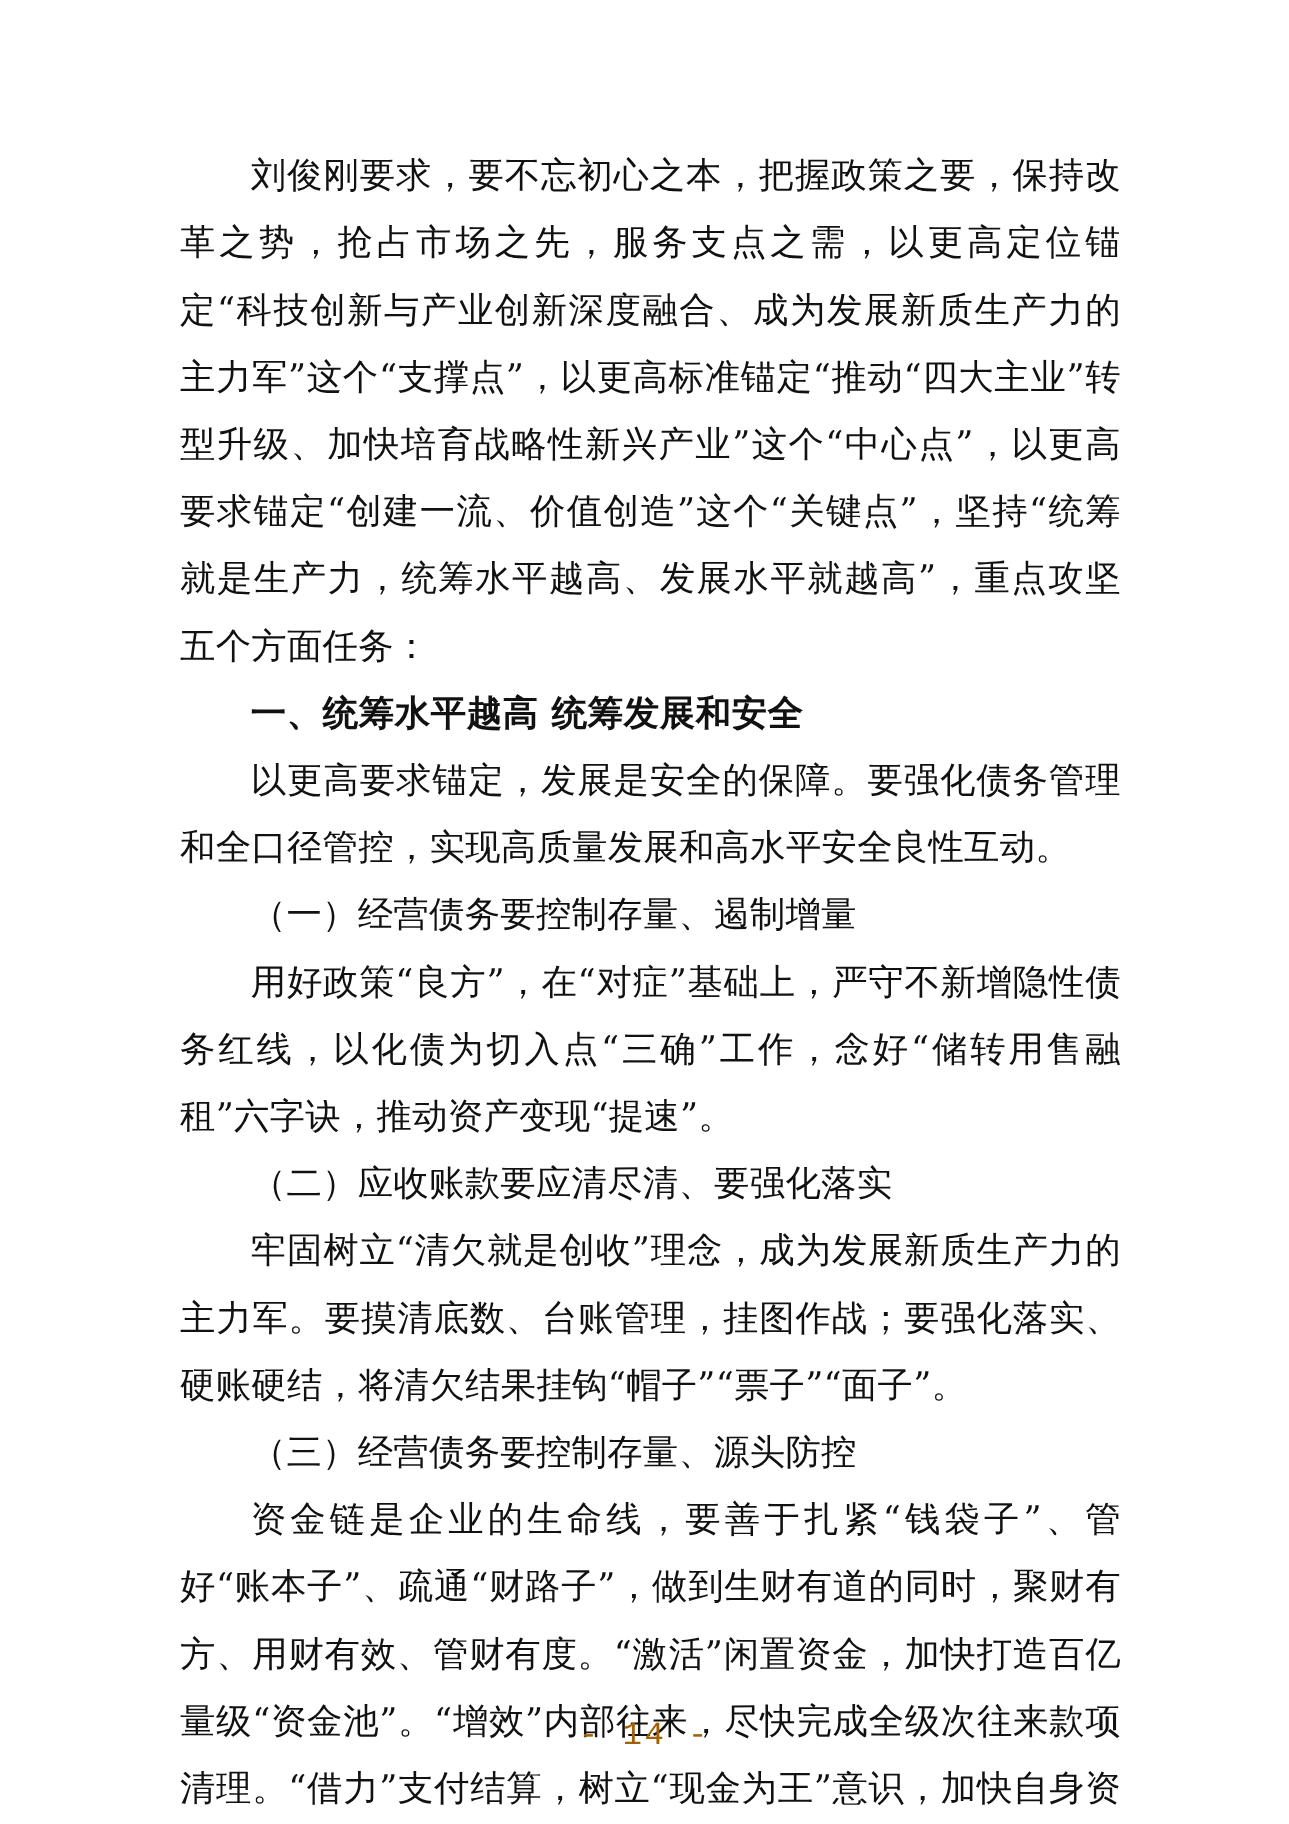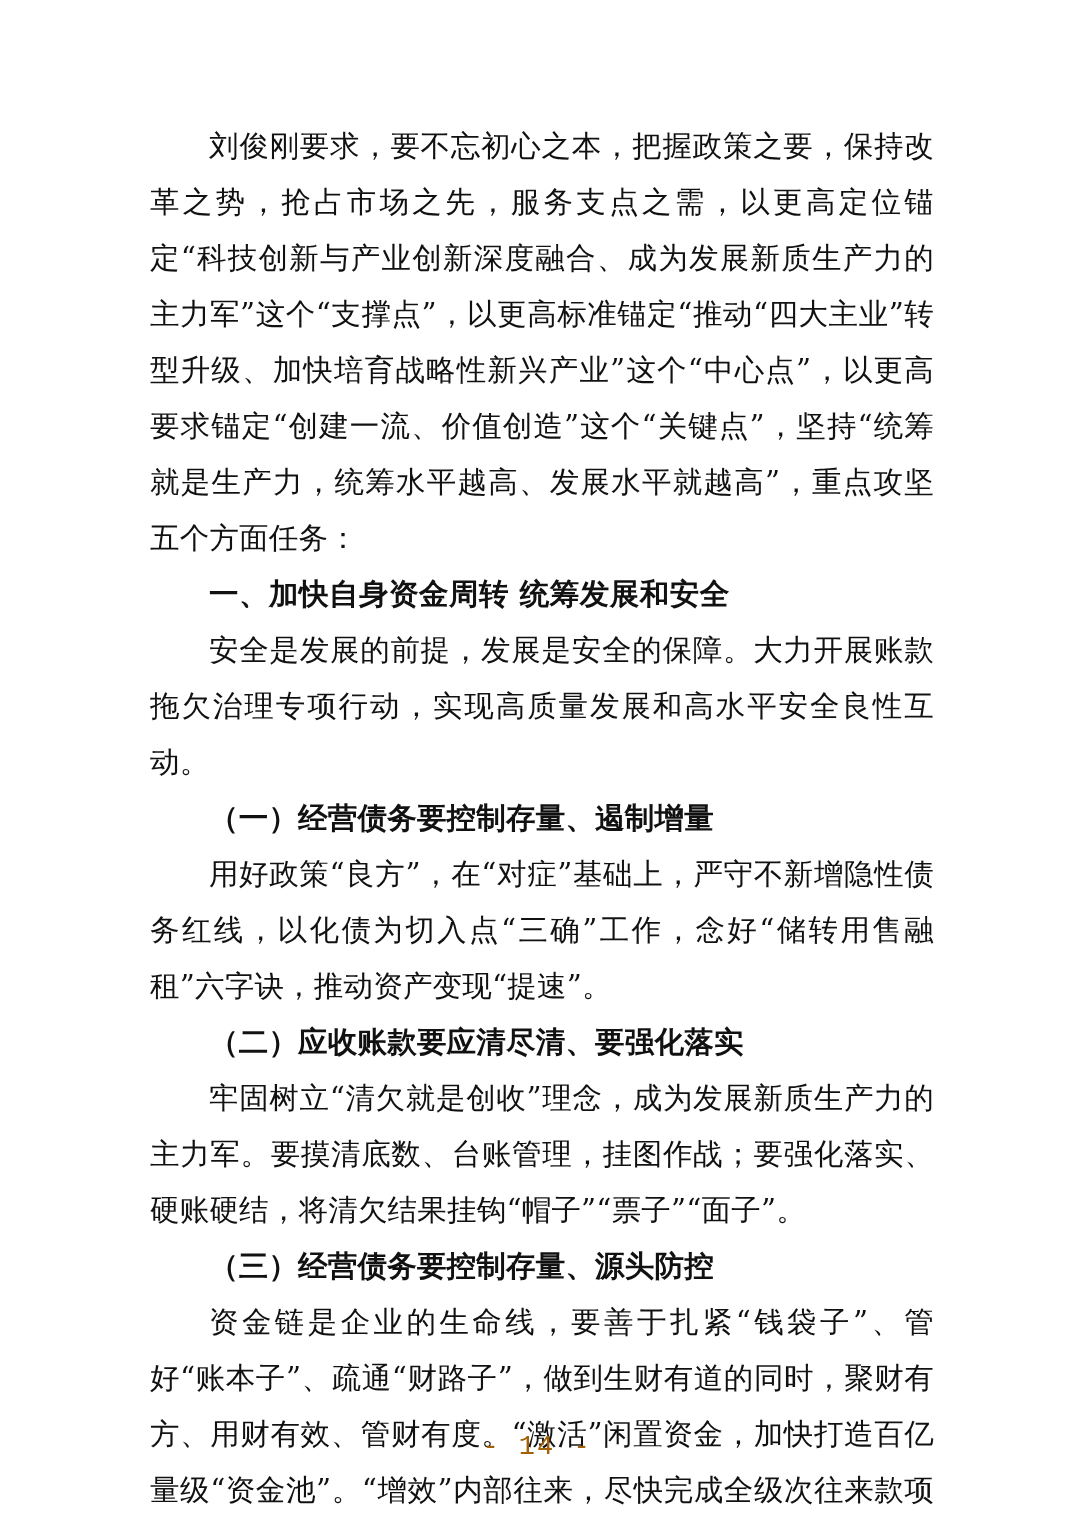--- a/index.html
+++ b/index.html
@@ -39,43 +39,43 @@
     font-size: 29.5px;
     line-height: 56px;
     font-weight: bold;
     text-indent: 2em;
     letter-spacing: 0.5px;
   }
   p.heading-2 {
     margin: 0;
     font-size: 29.5px;
     line-height: 56px;
-    font-weight: bold;
+    font-weight: normal;
     text-indent: 2em;
   }
   .page-number {
     position: absolute;
     left: 0;
     right: 0;
     bottom: 58px;
     text-align: center;
     font-size: 27px;
     font-family: Liberation Mono, monospace;
     letter-spacing: 2px;
     color: #a16207;
   }
 </style>
 </head>
 <body>
 
 <div class="page">
   <div class="doc-body">
     <p class="para">刘俊刚要求，要不忘初心之本，把握政策之要，保持改革之势，抢占市场之先，服务支点之需，以更高定位锚定“科技创新与产业创新深度融合、成为发展新质生产力的主力军”这个“支撑点”，以更高标准锚定“推动“四大主业”转型升级、加快培育战略性新兴产业”这个“中心点”，以更高要求锚定“创建一流、价值创造”这个“关键点”，坚持“统筹就是生产力，统筹水平越高、发展水平就越高”，重点攻坚五个方面任务：</p>
-    <h2 class="heading-1">一、加快自身资金周转 统筹发展和安全</h2>
-    <p class="para">安全是发展的前提，发展是安全的保障。大力开展账款拖欠治理专项行动，实现高质量发展和高水平安全良性互动。</p>
+    <h2 class="heading-1">一、统筹水平越高 统筹发展和安全</h2>
+    <p class="para">以更高要求锚定，发展是安全的保障。要强化债务管理和全口径管控，实现高质量发展和高水平安全良性互动。</p>
     <p class="heading-2">（一）经营债务要控制存量、遏制增量</p>
     <p class="para">用好政策“良方”，在“对症”基础上，严守不新增隐性债务红线，以化债为切入点“三确”工作，念好“储转用售融租”六字诀，推动资产变现“提速”。</p>
     <p class="heading-2">（二）应收账款要应清尽清、要强化落实</p>
     <p class="para">牢固树立“清欠就是创收”理念，成为发展新质生产力的主力军。要摸清底数、台账管理，挂图作战；要强化落实、硬账硬结，将清欠结果挂钩“帽子”“票子”“面子”。</p>
     <p class="heading-2">（三）经营债务要控制存量、源头防控</p>
     <p class="para">资金链是企业的生命线，要善于扎紧“钱袋子”、管好“账本子”、疏通“财路子”，做到生财有道的同时，聚财有方、用财有效、管财有度。“激活”闲置资金，加快打造百亿量级“资金池”。“增效”内部往来，尽快完成全级次往来款项清理。“借力”支付结算，树立“现金为王”意识，加快自身资金周转。“压实”引战降债，确保既“引资活血”，又“兴产强链”。</p>
   </div>
   <div class="page-number">- 14 -</div>
 </div>
 

